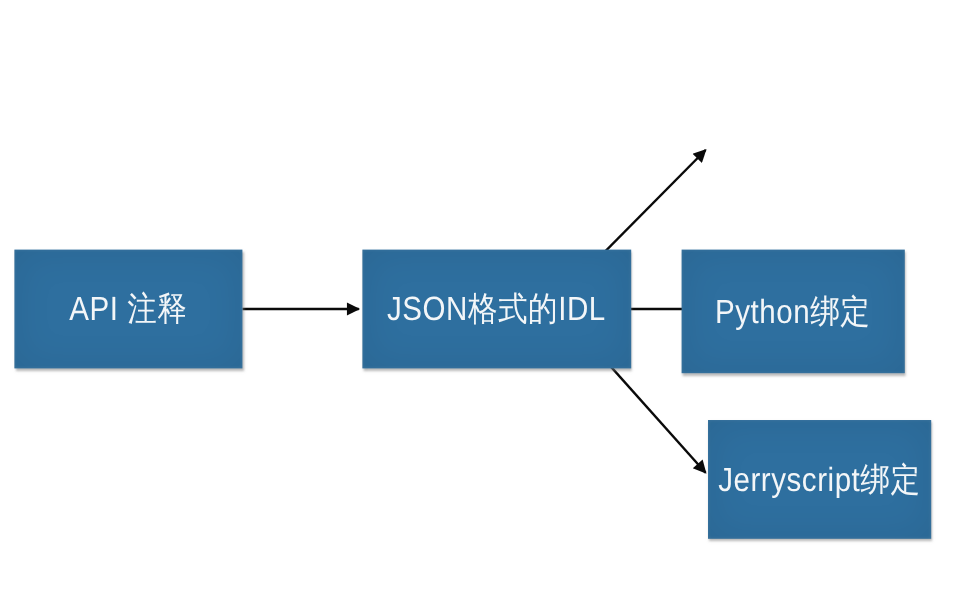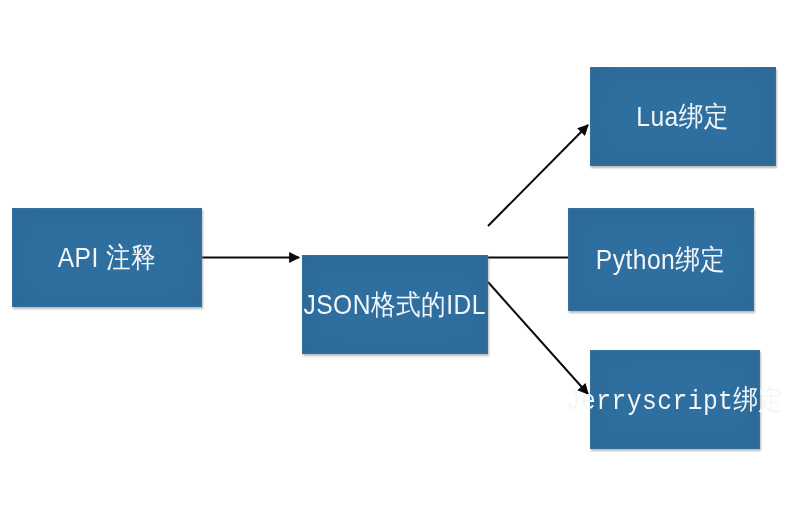--- a/index.html
+++ b/index.html
@@ -45,24 +45,24 @@
   }
   .node-label {
     display: inline-block;
     font-size: 28px;
     font-weight: 300;
     transform: scaleX(0.88);
     white-space: nowrap;
     letter-spacing: 0.5px;
   }
   .node-api         { left: 12px;  top: 208px; width: 190px; height: 99px; text-align: center; }
-  .node-json        { left: 302px; top: 208px; width: 186px; height: 99px; margin-top: 47px; }
+  .node-json        { left: 302px; top: 208px; width: 224px; height: 99px; }
   .node-lua         { left: 590px; top: 67px;  width: 186px; height: 99px; }
   .node-python      { left: 568px; top: 208px; width: 186px; height: 103px; }
-  .node-jerryscript { left: 590px; top: 350px; width: 170px; height: 99px; font-family: Liberation Mono, monospace; }
+  .node-jerryscript { left: 590px; top: 350px; width: 186px; height: 99px; }
 </style>
 </head>
 <body>
 
 <div class="canvas">
 
   <svg class="arrows-layer" viewBox="0 0 800 511" xmlns="http://www.w3.org/2000/svg">
     <defs>
       <marker id="arrowhead" viewBox="0 0 10 10" refX="9" refY="5" markerUnits="userSpaceOnUse" markerWidth="14" markerHeight="11" orient="auto">
         <path class="arrow-head" d="M 0 0 L 10 5 L 0 10 z"></path>
@@ -75,23 +75,20 @@
   </svg>
 
   <div class="node node-api">
     <span class="node-label">API 注释</span>
   </div>
 
   <div class="node node-json">
     <span class="node-label">JSON格式的IDL</span>
   </div>
 
-  <div class="node node-lua">
-    <span class="node-label">Lua绑定</span>
-  </div>
 
   <div class="node node-python">
     <span class="node-label">Python绑定</span>
   </div>
 
   <div class="node node-jerryscript">
     <span class="node-label">Jerryscript绑定</span>
   </div>
 
 </div>

